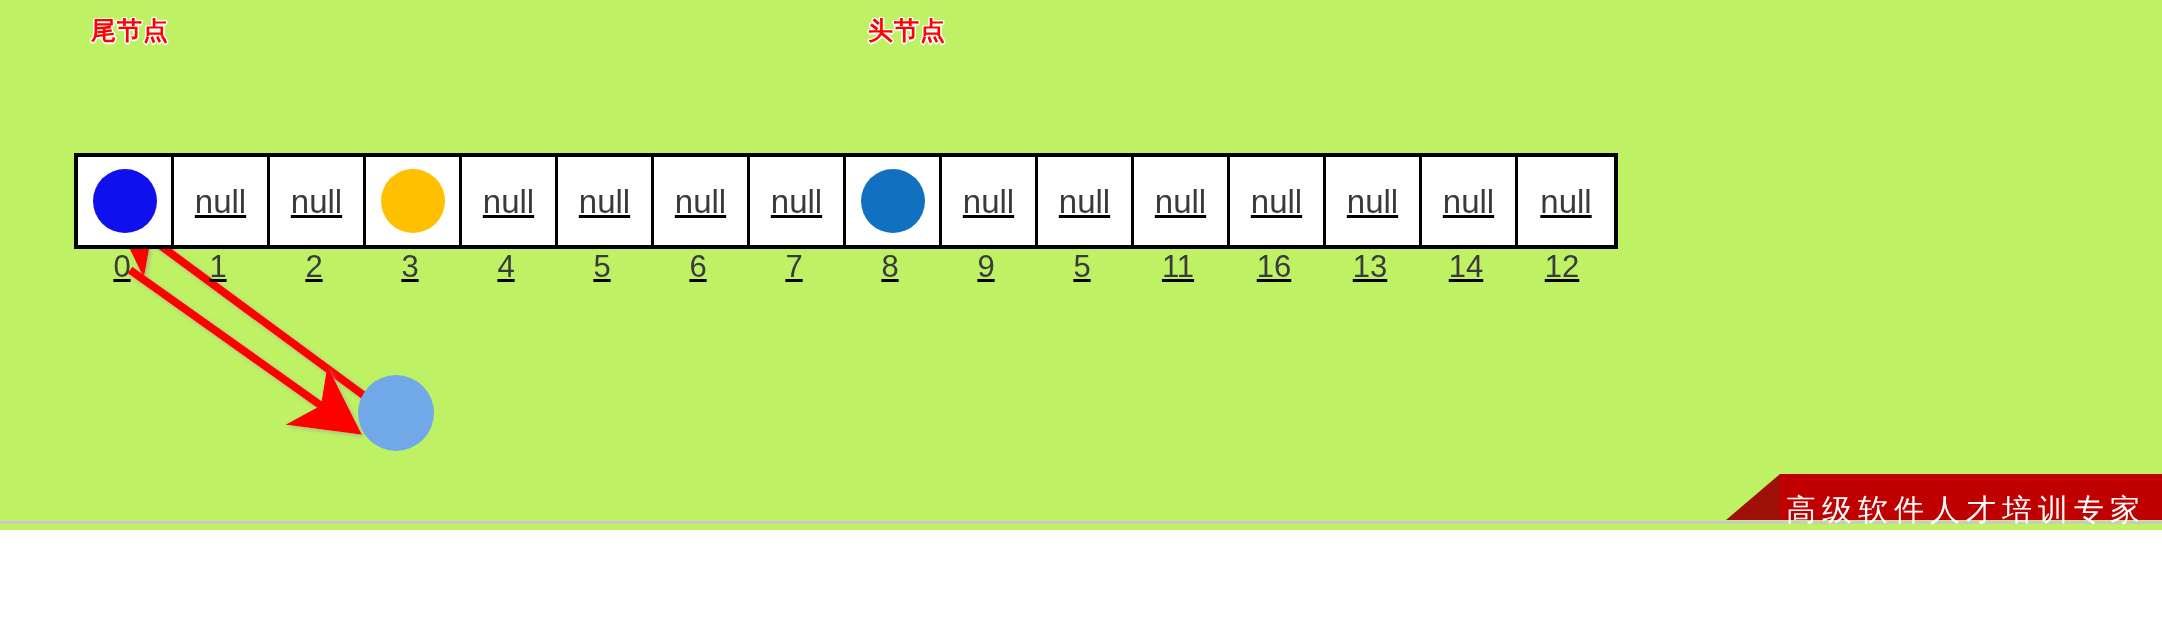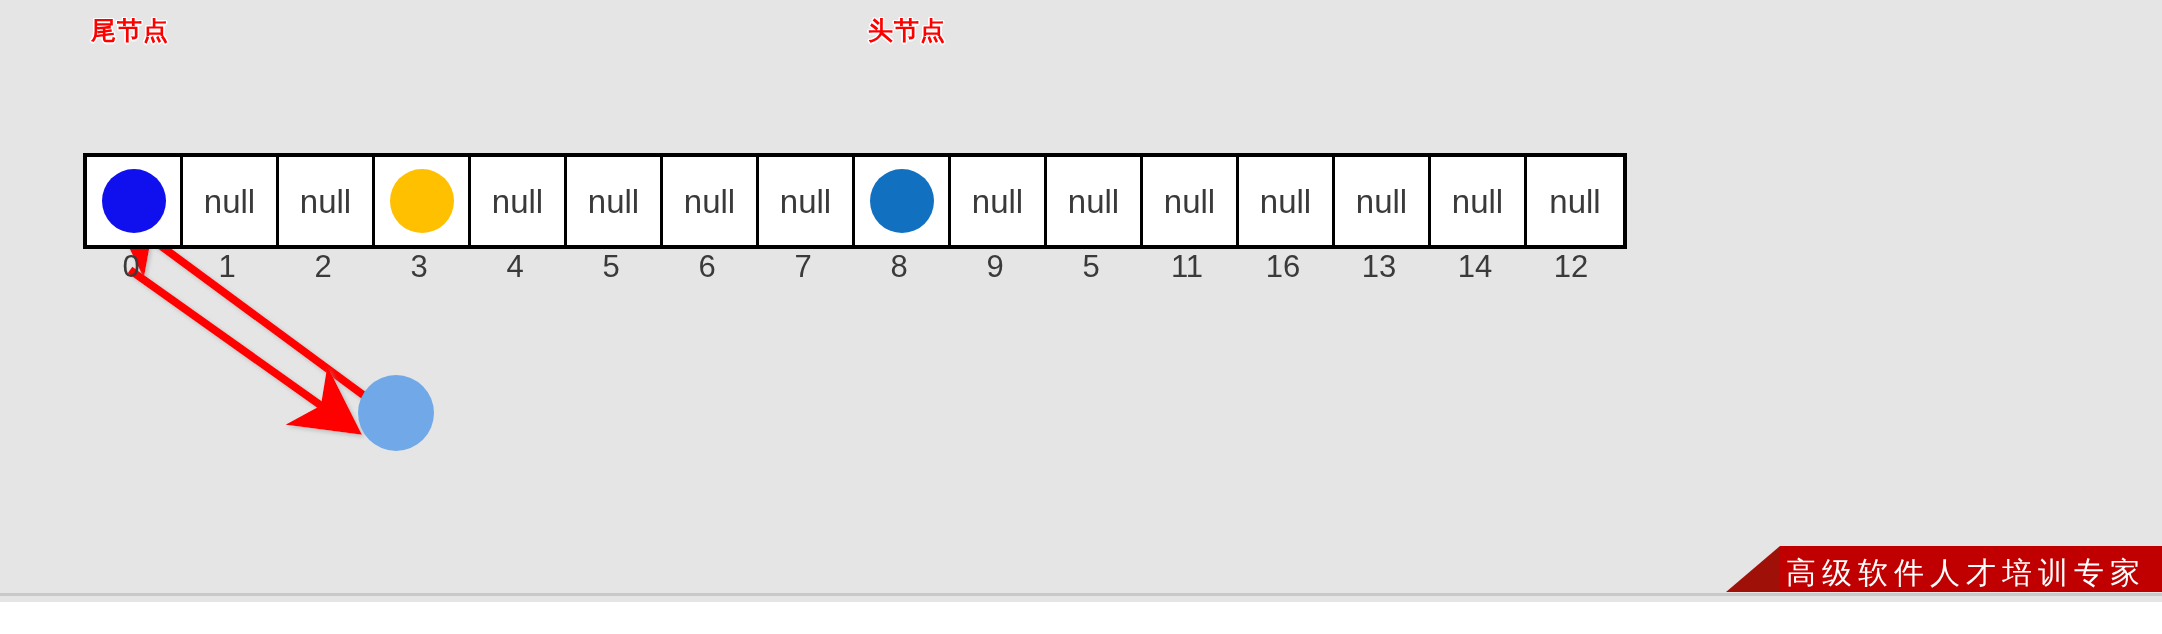--- a/index.html
+++ b/index.html
@@ -6,22 +6,22 @@
     margin: 0;
     padding: 0;
     background: #ffffff;
   }
   body {
     font-family: "Liberation Sans", sans-serif;
   }
   #stage {
     position: relative;
     width: 2162px;
-    height: 602px;
-    background: #e5e5e5;
+    height: 530px;
+    background: #bef264;
     overflow: hidden;
   }
   #svg-layer {
     position: absolute;
     left: 0;
     top: 0;
     width: 2162px;
     height: 634px;
     pointer-events: none;
   }
@@ -38,22 +38,23 @@
     text-shadow:
       1.5px 0 0 #fff, -1.5px 0 0 #fff, 0 1.5px 0 #fff, 0 -1.5px 0 #fff,
       1px 1px 0 #fff, -1px -1px 0 #fff, 1px -1px 0 #fff, -1px 1px 0 #fff;
   }
   #label-tail { left: 91px;  top: 18px; }
   #label-head { left: 837px; top: 18px; margin-left: 31px; }
 
   
   #array-wrap {
     position: absolute;
-    left: 83px;
+    left: 74px;
     top: 153px;
+    text-decoration: underline;
   }
   #array-row {
     display: flex;
     border: 4px solid #000000;
     background: #ffffff;
     box-sizing: border-box;
   }
   .cell {
     width: 96px;
     height: 88px;
@@ -121,22 +122,21 @@
   }
   #watermark-tri {
     width: 54px;
     height: 46px;
     background: #9e1008;
     clip-path: polygon(100% 0, 100% 100%, 0 100%);
   }
   #watermark-bar {
     background: #C00000;
     display: flex;
-    align-items: center;
-    padding: 8px 16px 0 6px;
+    padding: 16px 16px 0 6px;
   }
   #watermark-text {
     color: #ffffff;
     font-size: 30px;
     letter-spacing: 6px;
     font-family: "Liberation Serif", serif;
     white-space: nowrap;
   }
 </style>
 </head>

